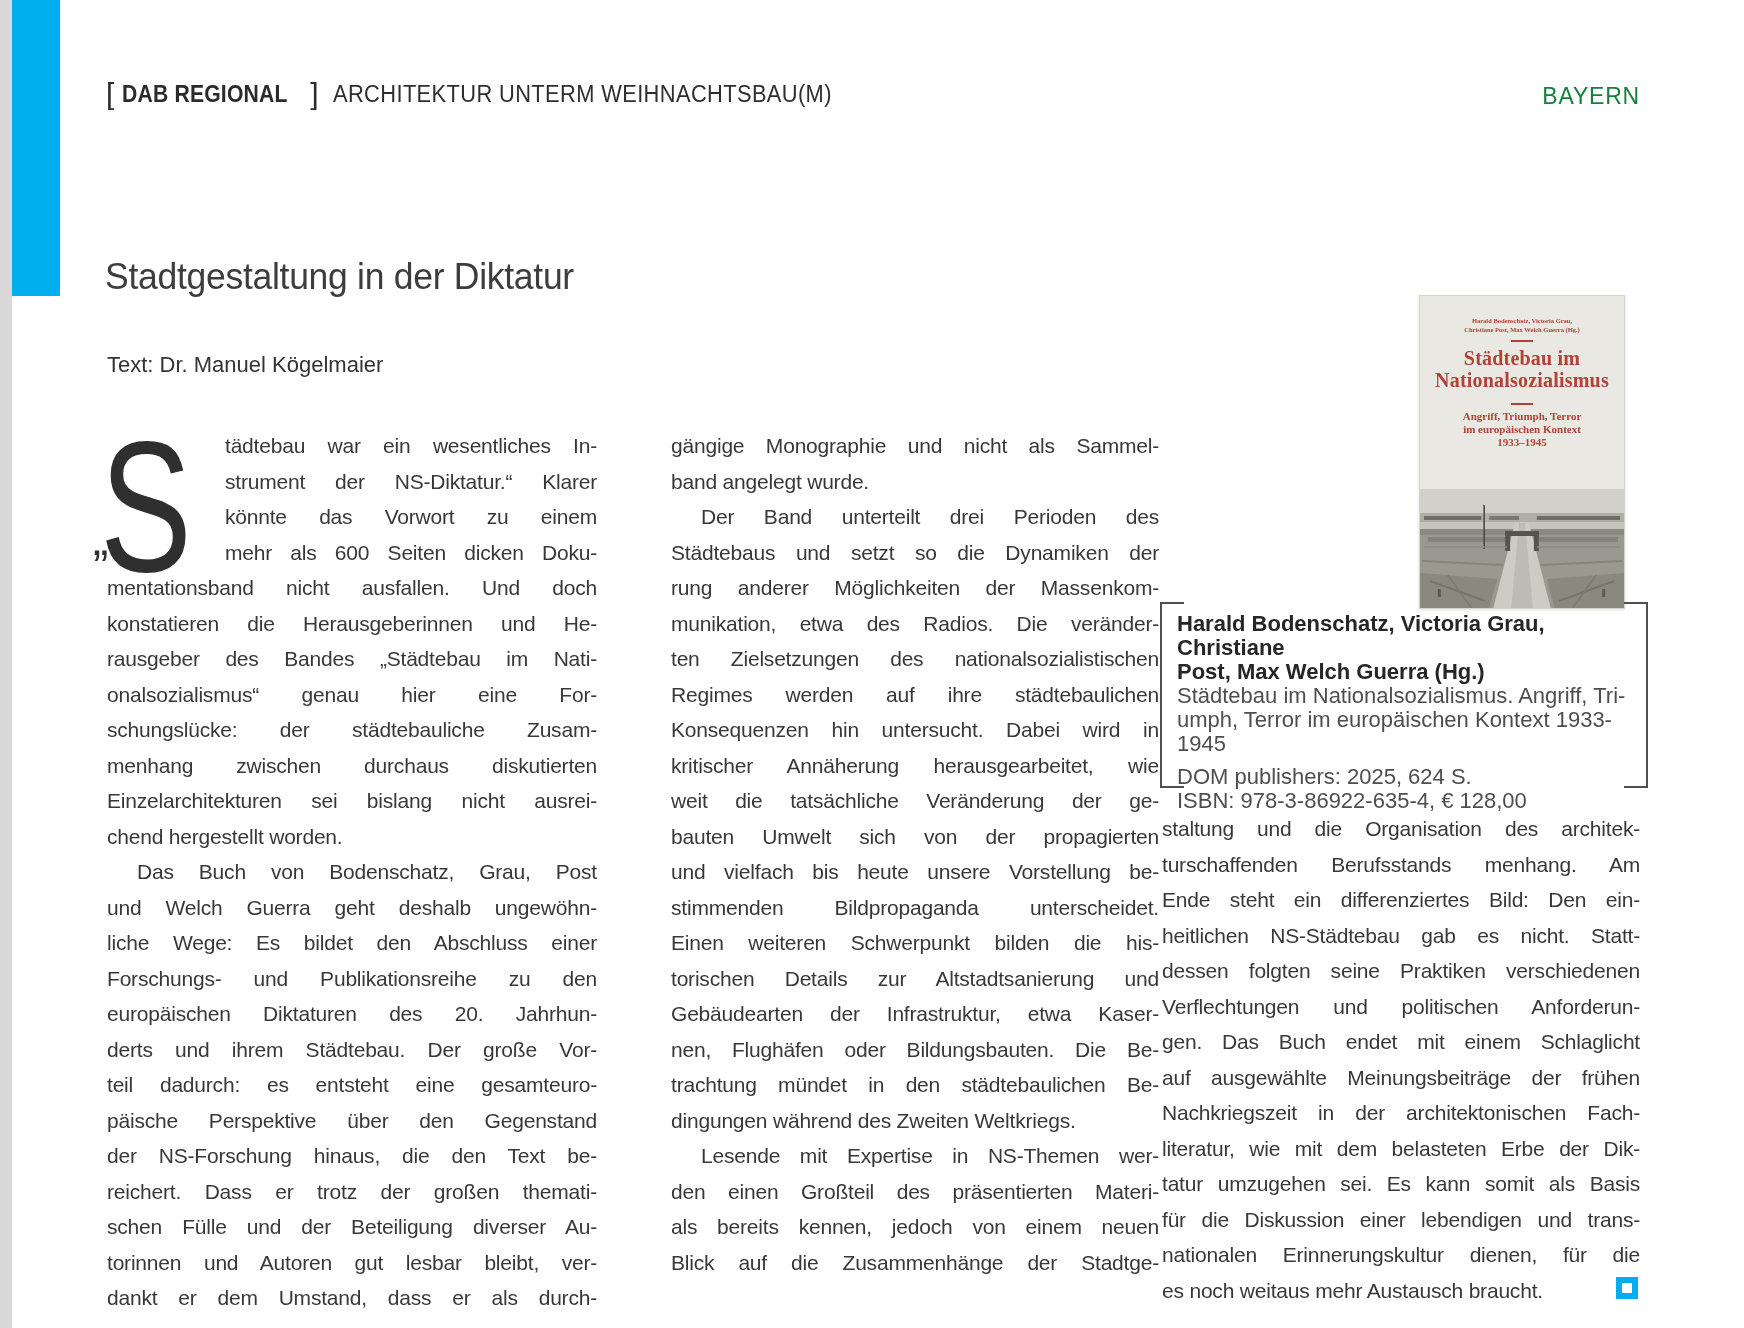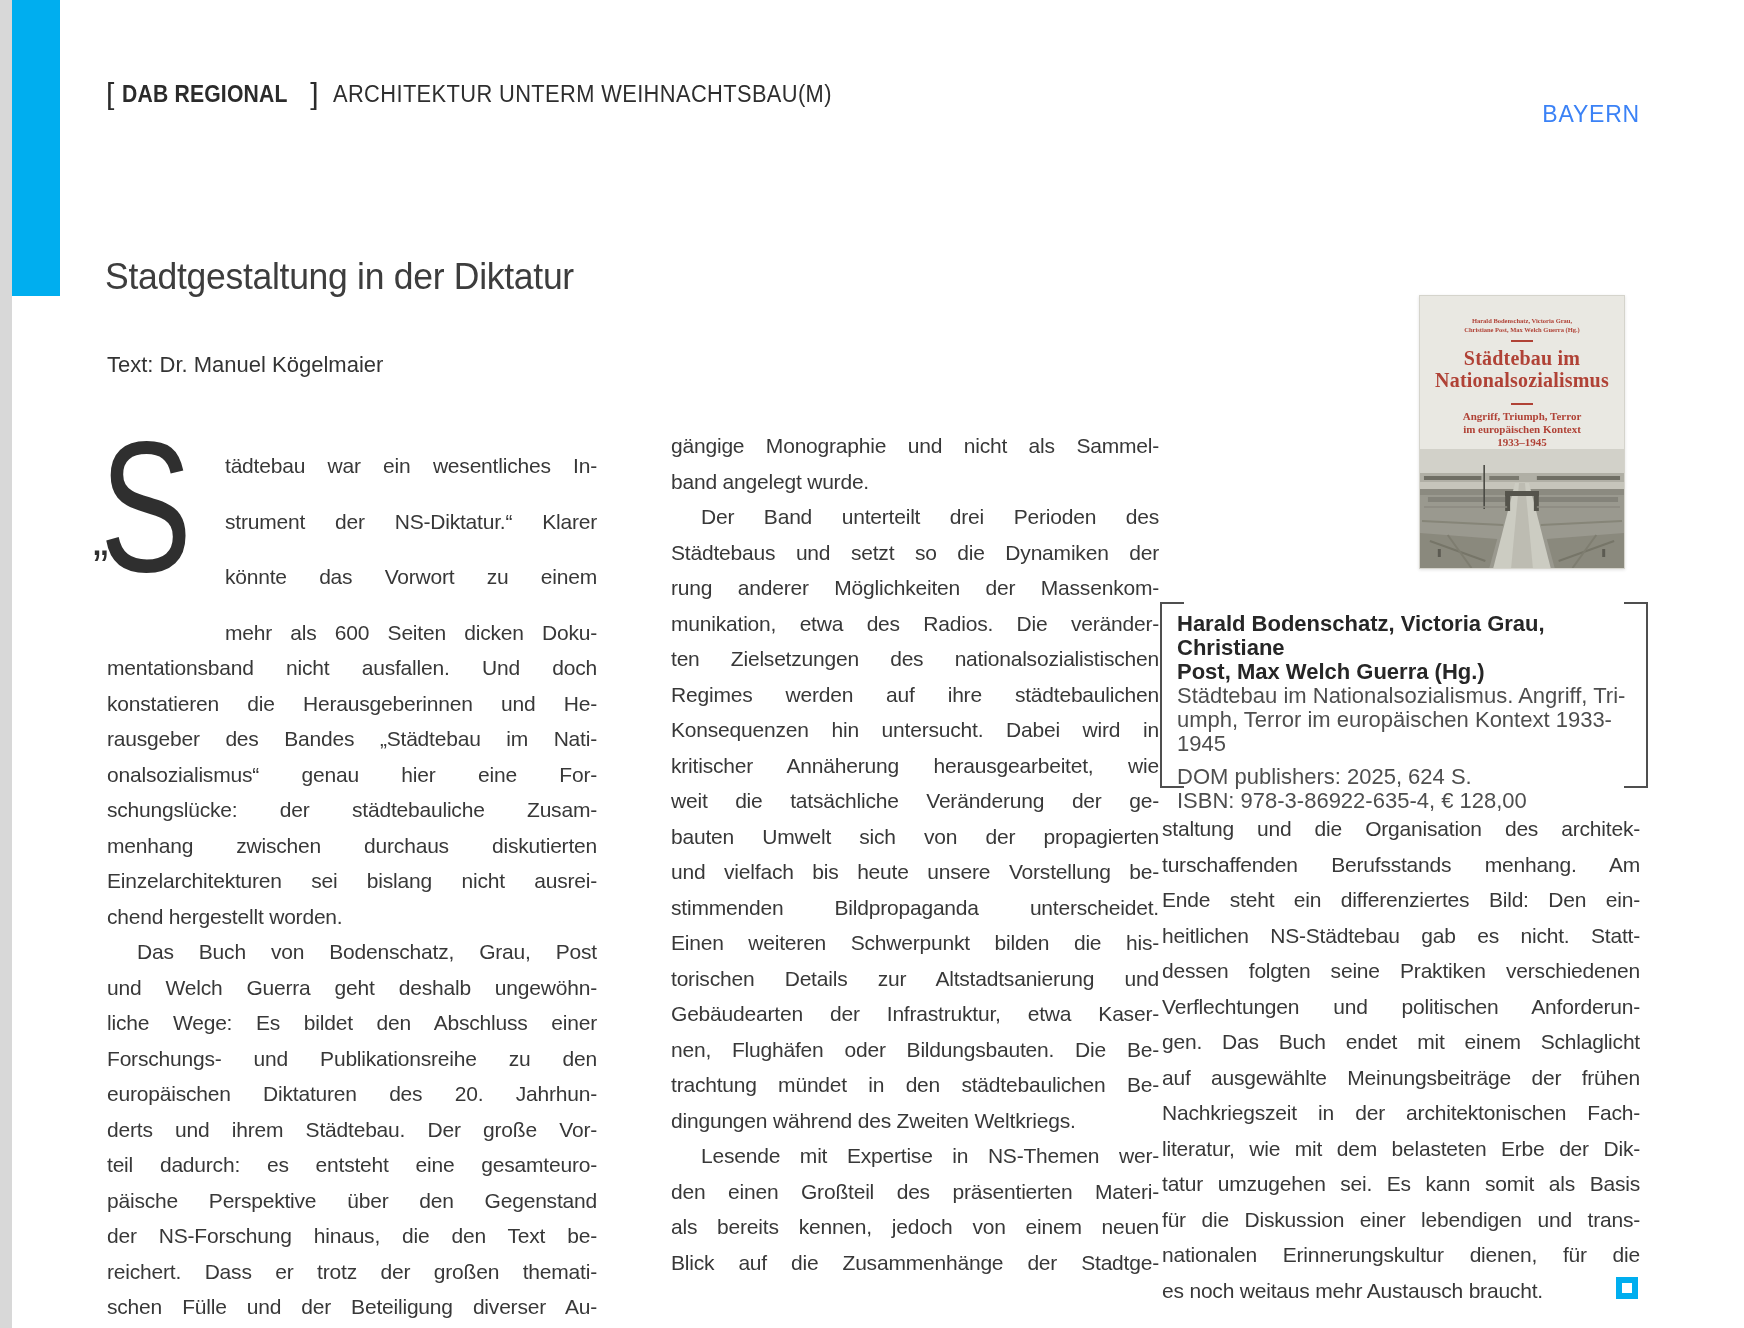--- a/index.html
+++ b/index.html
@@ -10,44 +10,44 @@
   }
   .page-edge { position:absolute; left:0; top:0; width:12px; height:1328px; background:#d8d8d8; }
   .cyan-bar  { position:absolute; left:12px; top:0; width:48px; height:296px; background:var(--cyan); }
 
   
   .kicker { position:absolute; left:106px; top:78px; height:32px; color:#2b2b2b;
             display:flex; align-items:center; white-space:nowrap; }
   .kicker .bracket { font-size:30px; font-weight:400; line-height:30px; color:#2b2b2b; }
   .kicker .brand  { font-size:23px; font-weight:700; letter-spacing:0.2px; margin:0 8px; transform:scaleX(0.92); transform-origin:left center; }
   .kicker .section { font-size:23px; font-weight:400; letter-spacing:0.4px; color:#2e2e2e; margin-left:14px; transform:scaleX(0.95); transform-origin:left center; }
-  .region { position:absolute; top:83px; right:104px; font-size:23px; letter-spacing:0.8px; color:#3b82f6;margin-top:18px; }
+  .region { position:absolute; top:83px; right:104px; font-size:23px; letter-spacing:0.8px; color:#15803d; }
 
   
   .article-title { position:absolute; left:105px; top:256px; font-size:37px; font-weight:400;
                    color:#3d3d3d; letter-spacing:-0.3px; transform:scaleX(0.96); transform-origin:left center; }
   .byline { position:absolute; left:107px; top:352px; font-size:22px; color:#333333;text-align:center; }
 
   
   .col { position:absolute; top:428px; color:#383838; font-size:21px; letter-spacing:-0.2px; }
   .col1 { left:107px;  width:490px; }
   .col2 { left:671px;  width:488px; }
   .col3 { left:1162px; width:478px; top:811px; }
   .tline { height:35.5px; line-height:35.5px; text-align:justify; text-align-last:justify;
            overflow:visible; white-space:normal; }
   .tline.last, .tline.end { text-align-last:left; }
   .tline.indent { padding-left:30px; }
-  .tline.dc { padding-left:118px;margin-top:20px; }
+  .tline.dc { padding-left:118px; }
 
   .drop-cap { position:absolute; left:100px; top:414px; font-size:186px; line-height:186px;
               color:#2f2f2f; transform:scaleX(0.74); transform-origin:left top; }
   .open-quote { position:absolute; left:93px; top:516px; font-size:46px; line-height:46px; color:#2f2f2f; }
 
   
-  .book-cover { position:absolute; left:1419px; top:295px; width:206px; height:274px;
+  .book-cover { position:absolute; left:1419px; top:295px; width:206px; height:314px;
                 background:#e9e8e2; border:1px solid #d5d4cc; box-sizing:border-box;
                 box-shadow:0 1px 3px rgba(0,0,0,0.12); font-family:"Liberation Serif", serif;
                 color:var(--red); text-align:center; }
   .cover-authors { position:absolute; top:21px; left:0; right:0; font-size:6.5px; line-height:8.5px; font-weight:700; }
   .cover-rule { position:absolute; left:50%; transform:translateX(-50%); width:22px; height:2px; background:var(--red); }
   .rule1 { top:44px; } .rule2 { top:107px; }
   .cover-title { position:absolute; top:51px; left:0; right:0; font-size:20px; line-height:22px; font-weight:700; letter-spacing:0.2px; }
   .cover-subtitle { position:absolute; top:114px; left:0; right:0; font-size:11px; line-height:13px; font-weight:700; }
   .cover-photo { position:absolute; left:0; bottom:0; width:204px; height:119px; display:block; }
 

